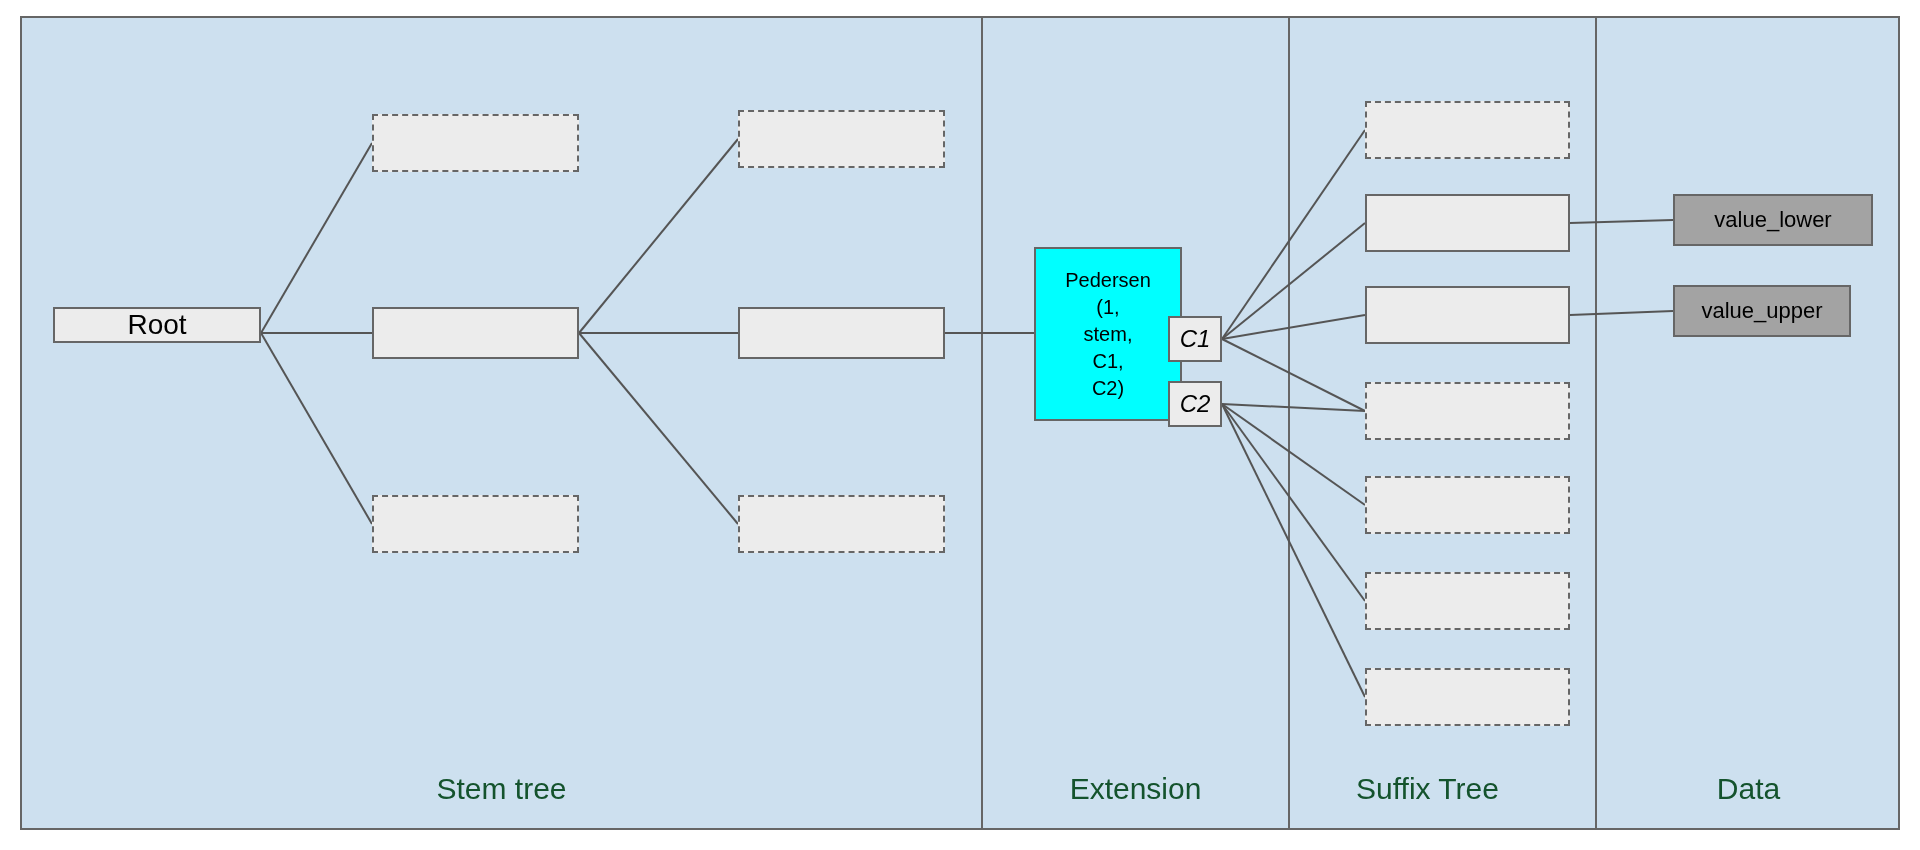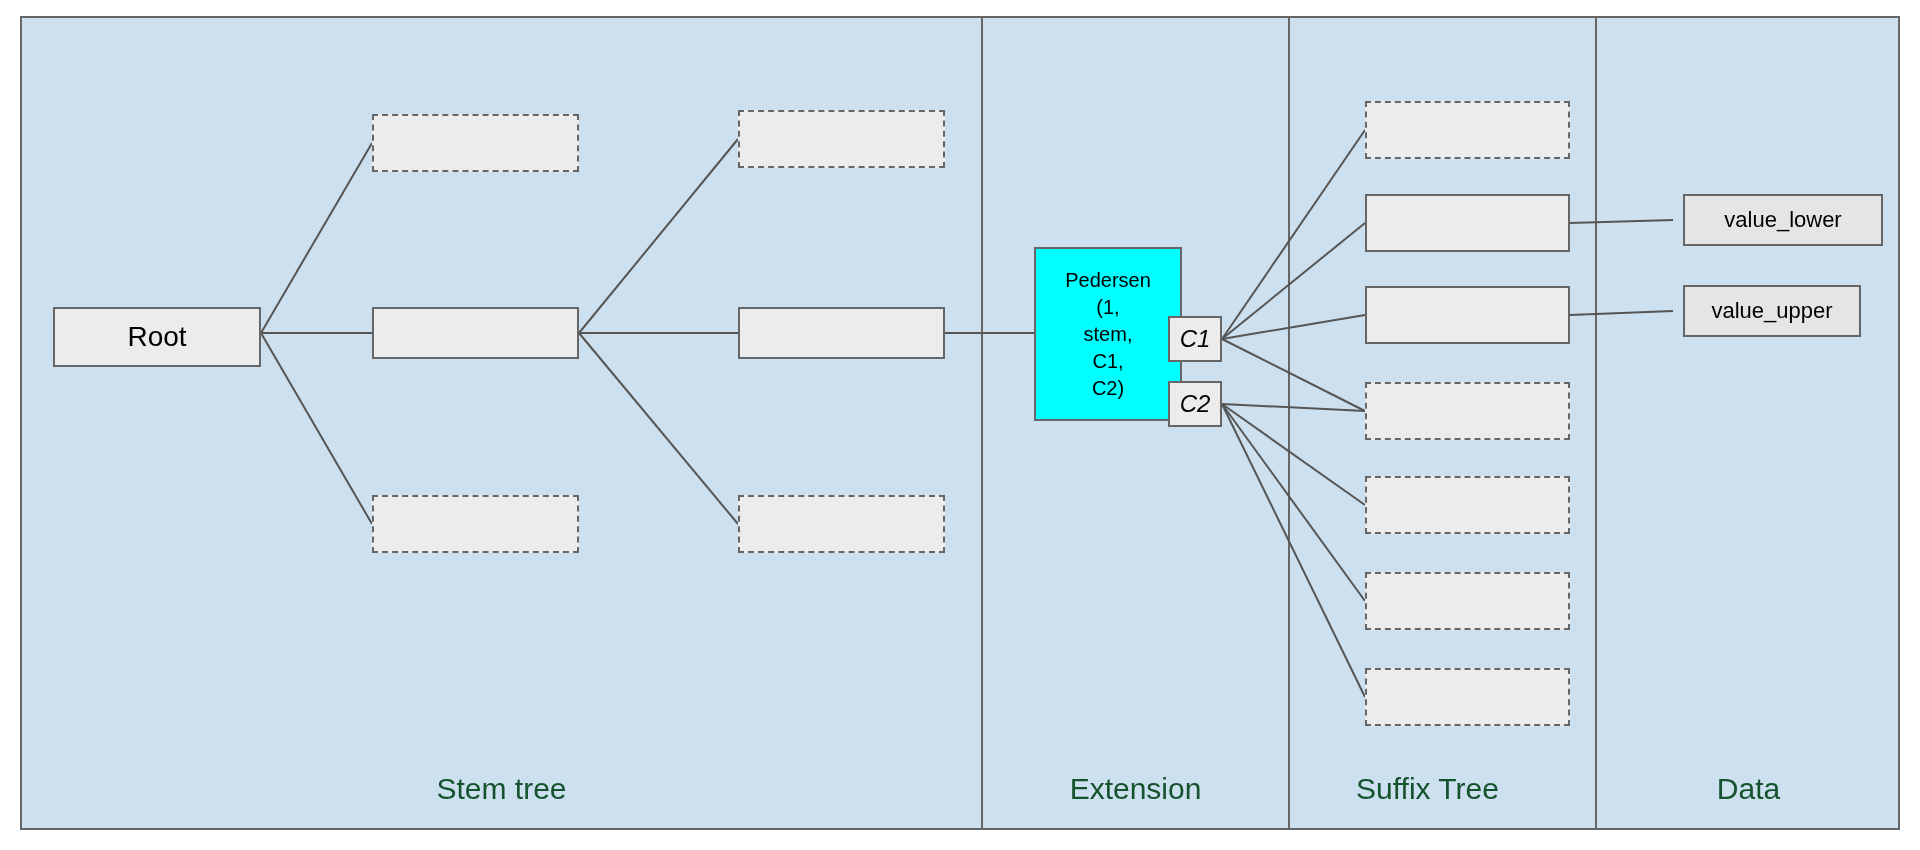--- a/index.html
+++ b/index.html
@@ -62,22 +62,21 @@
   .node.dashed {
     border-style: dashed;
     border-width: 2px;
   }
 
   .node.cyan {
     background: #00ffff;
   }
 
   .node.green {
-    background: #e5e5e5;
-    margin-left: 10px;
+    background: #a3a3a3;
   }
 
   .node-root {
     font-size: 28px;
   }
 
   .node-pedersen {
     font-size: 20px;
     line-height: 1.35;
     white-space: pre-line;
@@ -139,21 +138,21 @@
       <line x1="1222" y1="404" x2="1365" y2="411"></line>
       <line x1="1222" y1="404" x2="1365" y2="505"></line>
       <line x1="1222" y1="404" x2="1365" y2="601"></line>
       <line x1="1222" y1="404" x2="1365" y2="697"></line>
 
       <line x1="1570" y1="223" x2="1673" y2="220"></line>
       <line x1="1570" y1="315" x2="1673" y2="311"></line>
     </g>
   </svg>
 
-  <div class="node node-root" style="left:53px; top:307px; width:208px; height:60px;">Root</div>
+  <div class="node node-root" style="left:53px; top:307px; width:208px; height:36px;">Root</div>
 
   <div class="node dashed" style="left:372px; top:114px; width:207px; height:58px;"></div>
   <div class="node" style="left:372px; top:307px; width:207px; height:52px;"></div>
   <div class="node dashed" style="left:372px; top:495px; width:207px; height:58px;"></div>
 
   <div class="node dashed" style="left:738px; top:110px; width:207px; height:58px;"></div>
   <div class="node" style="left:738px; top:307px; width:207px; height:52px;"></div>
   <div class="node dashed" style="left:738px; top:495px; width:207px; height:58px;"></div>
 
   <div class="node cyan node-pedersen" style="left:1034px; top:247px; width:148px; height:174px;">Pedersen

